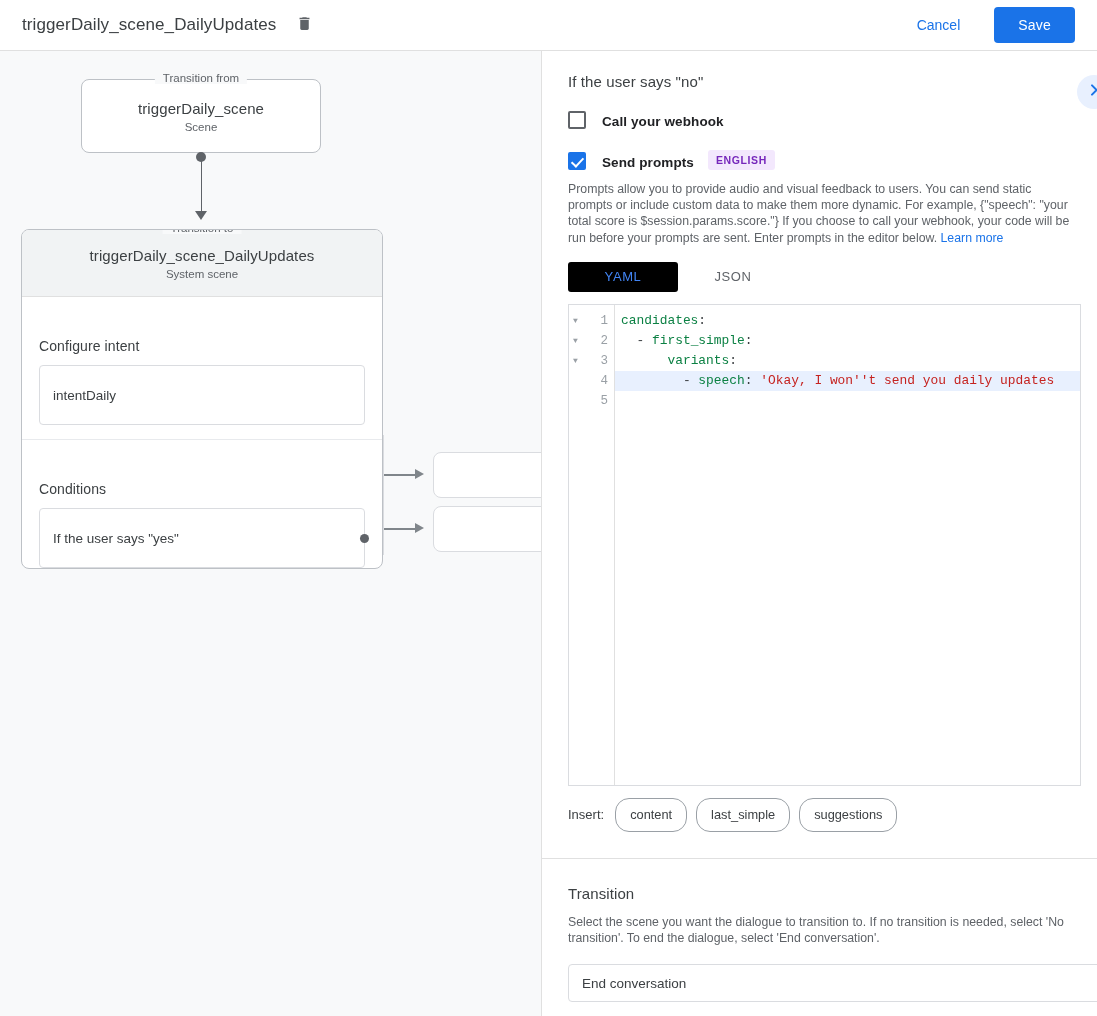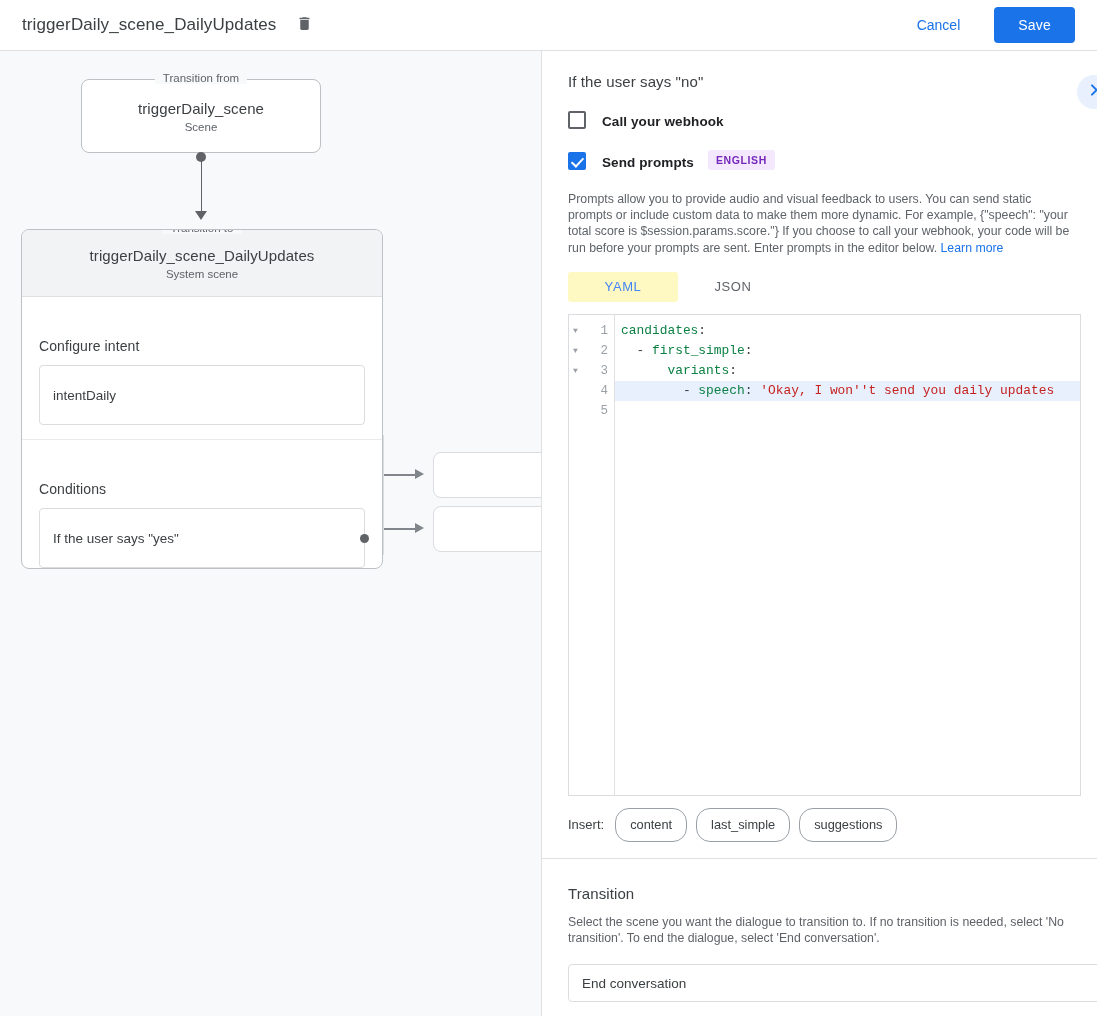--- a/index.html
+++ b/index.html
@@ -249,21 +249,21 @@
     margin-left: 14px;
     background: #f3e8fd;
     color: #7627bb;
     font-size: 10.5px;
     font-weight: bold;
     letter-spacing: .6px;
     padding: 4px 8px;
     border-radius: 3px;
   }
   .desc {
-    margin-top: 21px;
+    margin-top: 11px;
     font-size: 12.3px;
     line-height: 16.2px;
     color: #5f6368;
     max-width: 512px;
   }
   .link { color: #1a73e8; cursor: pointer; }
 
   
   .tabs {
     margin-top: 16px;
@@ -274,21 +274,21 @@
     min-width: 110px;
     display: flex; align-items: center; justify-content: center;
     font-size: 13px;
     font-weight: 500;
     letter-spacing: .6px;
     color: #5f6368;
     cursor: pointer;
     border-radius: 3px;
   }
   .tab.active {
-    background: #fef9c3;
+    background: #000000;
     color: #4285f4;
   }
 
   
   .editor {
     margin-top: 12px;
     border: 1px solid #dadce0;
     height: 482px;
     width: 513px;
     display: flex;

